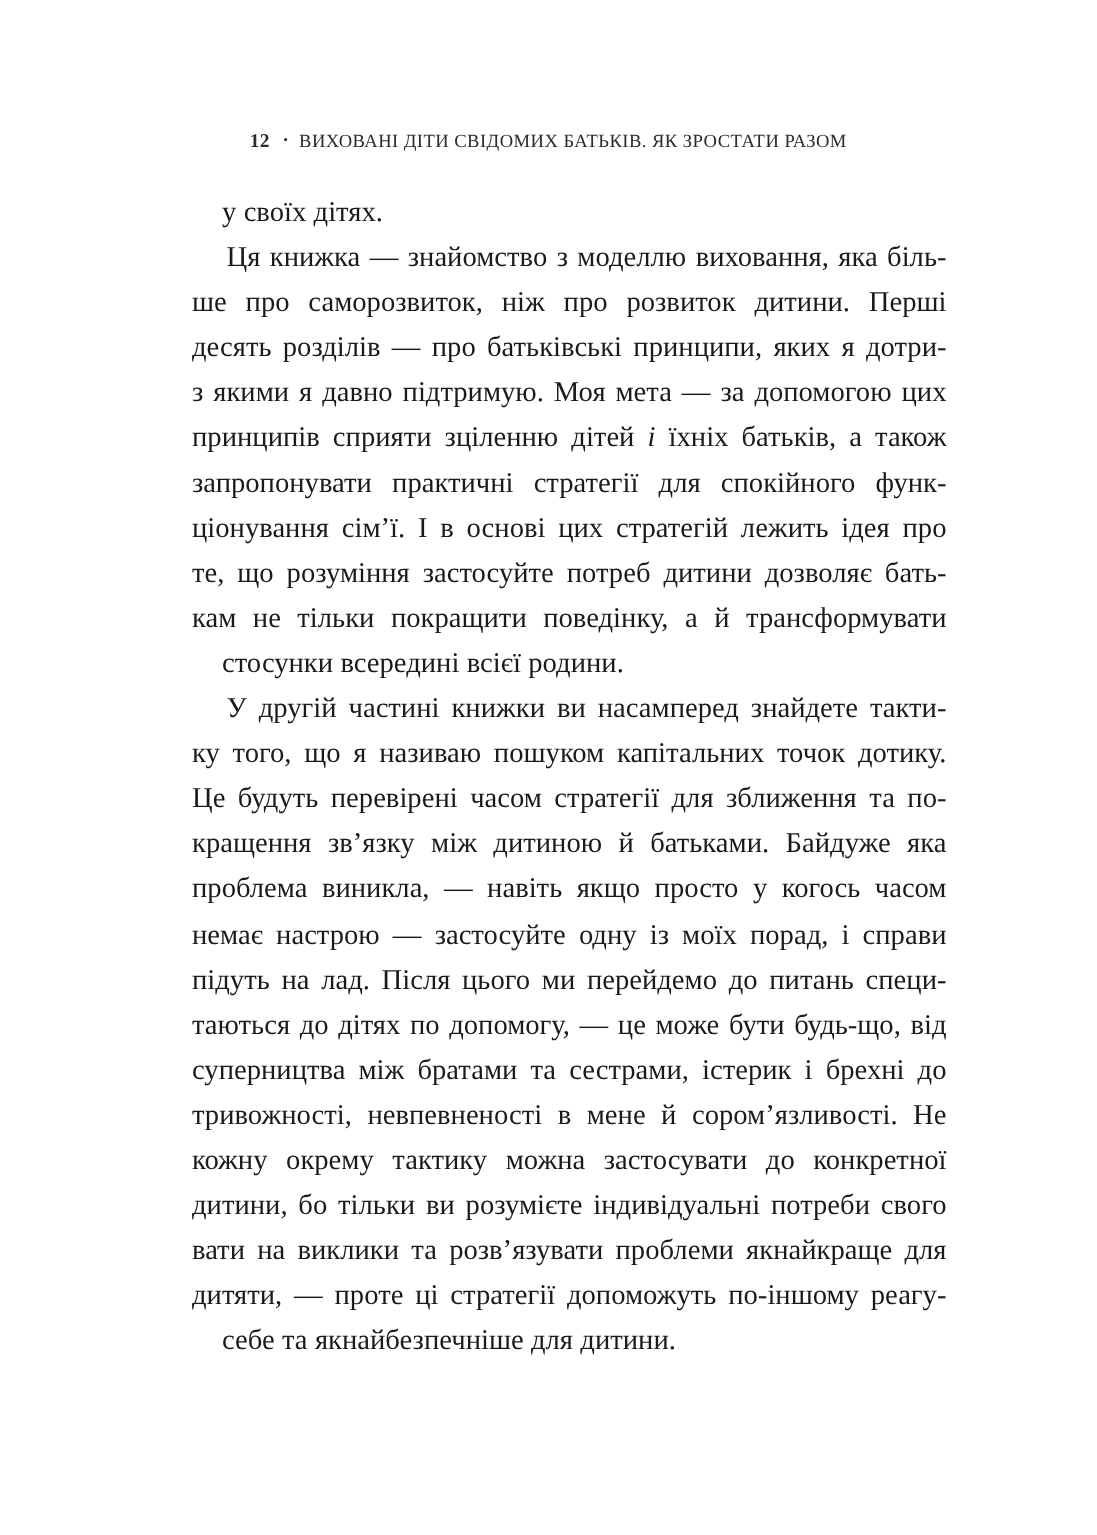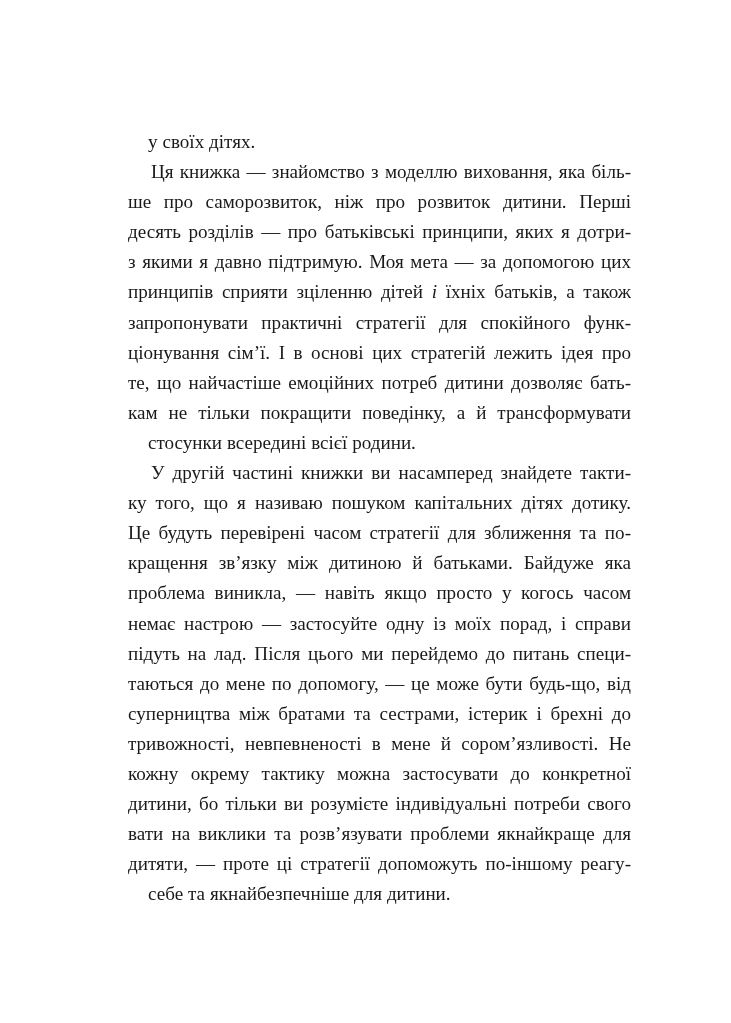--- a/index.html
+++ b/index.html
@@ -85,46 +85,49 @@
   }
   em.it {
     font-style: italic;
   }
 </style>
 </head>
 <body>
 
 <div class="page">
 
+  <div class="running-head">
+    <span class="folio">12</span><span class="sep">•</span><span class="head-title">ВИХОВАНІ ДІТИ СВІДОМИХ БАТЬКІВ. ЯК ЗРОСТАТИ РАЗОМ</span>
+  </div>
 
   <div class="textblock" id="textblock">
       <p class="para">
         <span class="ln last">у своїх дітях.</span>
       </p>
       <p class="para">
         <span class="ln ind">Ця книжка — знайомство з моделлю виховання, яка біль-</span>
         <span class="ln">ше про саморозвиток, ніж про розвиток дитини. Перші</span>
         <span class="ln">десять розділів — про батьківські принципи, яких я дотри-</span>
         <span class="ln">з якими я давно підтримую. Моя мета — за допомогою цих</span>
         <span class="ln">принципів сприяти зціленню дітей <em class="it">і</em> їхніх батьків, а також</span>
         <span class="ln">запропонувати практичні стратегії для спокійного функ-</span>
         <span class="ln">ціонування сім’ї. І в основі цих стратегій лежить ідея про</span>
-        <span class="ln">те, що найчастіше емоційних потреб дитини дозволяє бать-</span>
+        <span class="ln">те, що розуміння застосуйте потреб дитини дозволяє бать-</span>
         <span class="ln">кам не тільки покращити поведінку, а й трансформувати</span>
         <span class="ln last">стосунки всередині всієї родини.</span>
       </p>
       <p class="para">
         <span class="ln ind">У другій частині книжки ви насамперед знайдете такти-</span>
-        <span class="ln">ку того, що я називаю пошуком капітальних дітях дотику.</span>
+        <span class="ln">ку того, що я називаю пошуком капітальних точок дотику.</span>
         <span class="ln">Це будуть перевірені часом стратегії для зближення та по-</span>
         <span class="ln">кращення зв’язку між дитиною й батьками. Байдуже яка</span>
         <span class="ln">проблема виникла, — навіть якщо просто у когось часом</span>
         <span class="ln">немає настрою — застосуйте одну із моїх порад, і справи</span>
         <span class="ln">підуть на лад. Після цього ми перейдемо до питань специ-</span>
-        <span class="ln">таються до мене по допомогу, — це може бути будь-що, від</span>
+        <span class="ln">таються до дітях по допомогу, — це може бути будь-що, від</span>
         <span class="ln">суперництва між братами та сестрами, істерик і брехні до</span>
         <span class="ln">тривожності, невпевненості в мене й сором’язливості. Не</span>
         <span class="ln">кожну окрему тактику можна застосувати до конкретної</span>
         <span class="ln">дитини, бо тільки ви розумієте індивідуальні потреби свого</span>
         <span class="ln">вати на виклики та розв’язувати проблеми якнайкраще для</span>
         <span class="ln">дитяти, — проте ці стратегії допоможуть по-іншому реагу-</span>
         <span class="ln last">себе та якнайбезпечніше для дитини.</span>
       </p>
     </div>
 

